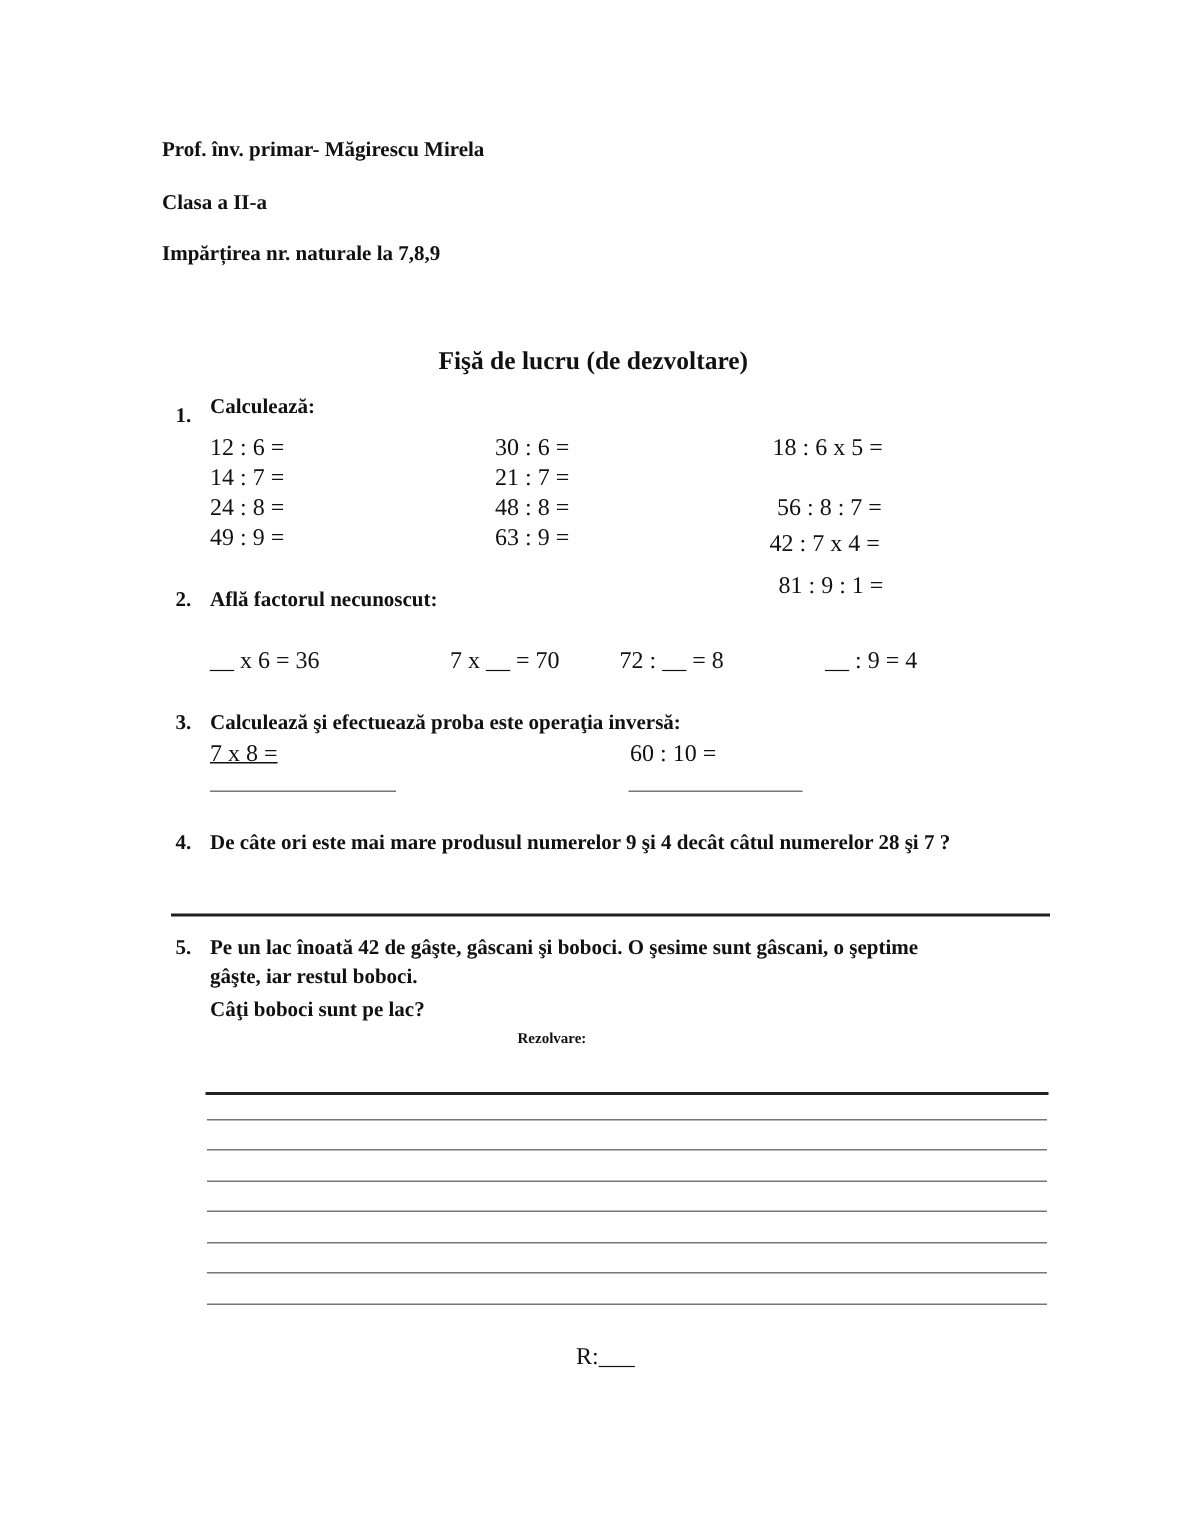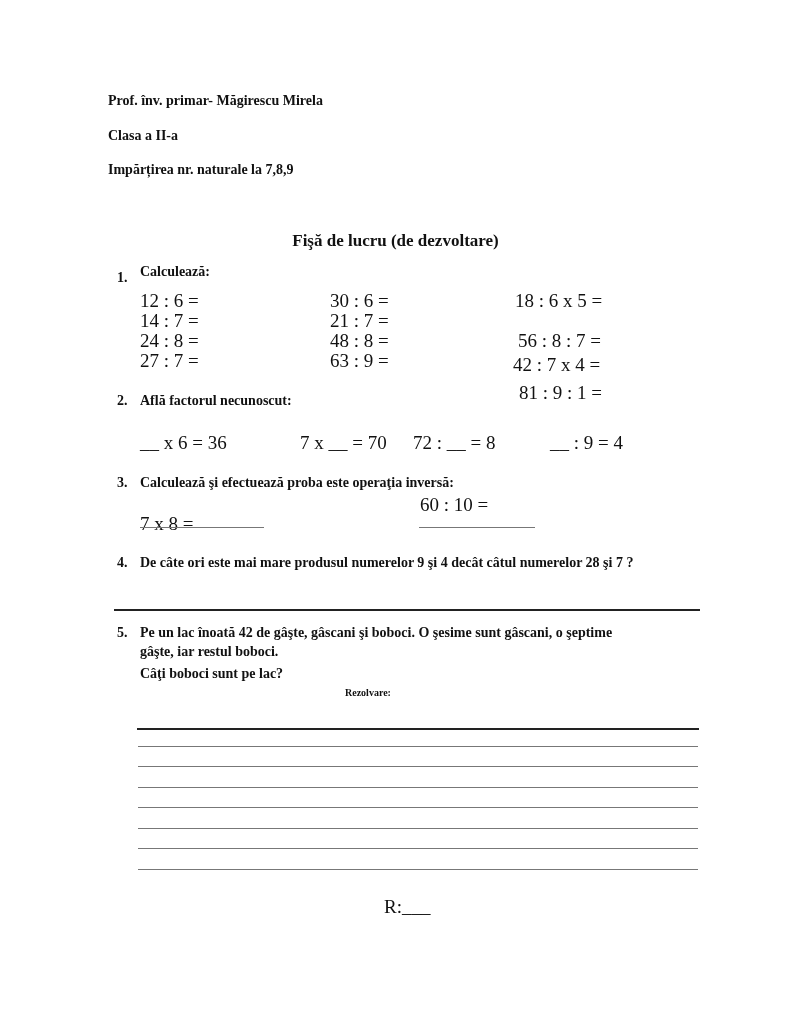--- a/index.html
+++ b/index.html
@@ -7,42 +7,42 @@
       width: 791px; height: 1024px; position: relative; overflow: hidden;
       font-family: "Liberation Serif", "DejaVu Serif", serif;
       color: #111111;
     }
     .abs { position: absolute; white-space: nowrap; }
     .b { font-weight: bold; margin-left: 15px; }
     .hdr { font-size: 14px; left: 93px; }
     .title { font-size: 17px; font-weight: bold; left: 0; width: 791px; text-align: center; }
     .num { left: 117px; font-size: 14px; font-weight: bold; }
     .qtext { left: 140px; font-size: 14px; font-weight: bold; }
-    .eq { font-size: 19px; }
+    .eq { font-size: 16px; }
     .rule { position: absolute; height: 0; }
     .rule.thick { border-top: 2px solid #222; }
     .rule.thin { border-top: 1px solid #777; }
   </style>
 </head>
 <body>
 
 <div class="abs hdr b" style="top:93px;">Prof. înv. primar- Măgirescu Mirela</div>
 <div class="abs hdr b" style="top:128px;">Clasa a II-a</div>
 <div class="abs hdr b" style="top:162px;">Impărțirea nr. naturale la 7,8,9</div>
 
 <div class="abs title" style="top:231px;">Fişă de lucru (de dezvoltare)</div>
 
 <div>
   <div class="abs num" style="top:270px;">1.</div>
   <div class="abs qtext" style="top:264px;">Calculează:</div>
 
   <div class="abs eq" style="left:140px; top:290px;">12 : 6 =</div>
   <div class="abs eq" style="left:140px; top:310px;">14 : 7 =</div>
   <div class="abs eq" style="left:140px; top:330px;">24 : 8 =</div>
-  <div class="abs eq" style="left:140px; top:350px;">27 : 7 =</div>
+  <div class="abs eq" style="left:140px; top:350px;">49 : 9 =</div>
 
   <div class="abs eq" style="left:330px; top:290px;">30 : 6 =</div>
   <div class="abs eq" style="left:330px; top:310px;">21 : 7 =</div>
   <div class="abs eq" style="left:330px; top:330px;">48 : 8 =</div>
   <div class="abs eq" style="left:330px; top:350px;">63 : 9 =</div>
 
   <div class="abs eq" style="left:515px; top:290px;">18 : 6 x 5 =</div>
   <div class="abs eq" style="left:513px; top:310px;margin-top:44px;">42 : 7 x 4 =</div>
   <div class="abs eq" style="left:518px; top:330px;">56 : 8 : 7 =</div>
   <div class="abs eq" style="left:519px; top:350px;margin-top:32px;">81 : 9 : 1 =</div>
@@ -55,21 +55,21 @@
   <div class="abs eq" style="left:140px; top:432px;">__ x 6 = 36</div>
   <div class="abs eq" style="left:300px; top:432px;">7 x __ = 70</div>
   <div class="abs eq" style="left:413px; top:432px;">72 : __ = 8</div>
   <div class="abs eq" style="left:550px; top:432px;">__ : 9 = 4</div>
 </div>
 
 <div>
   <div class="abs num" style="top:475px;">3.</div>
   <div class="abs qtext" style="top:475px;">Calculează şi efectuează proba este operaţia inversă:</div>
 
-  <div class="abs eq" style="left:140px; top:513px;">7 x 8 =</div>
+  <div class="abs eq" style="left:140px; top:494px;text-decoration:underline;">7 x 8 =</div>
   <div class="abs eq" style="left:420px; top:494px;">60 :  10 =</div>
 
   <div class="rule thin" style="left:140px; width:124px; top:527px;"></div>
   <div class="rule thin" style="left:419px; width:116px; top:527px;"></div>
 </div>
 
 <div>
   <div class="abs num" style="top:555px;">4.</div>
   <div class="abs qtext" style="top:555px;">De câte ori este mai mare produsul numerelor 9 şi 4 decât câtul numerelor 28 şi 7 ?</div>
   <div class="rule thick" style="left:114px; width:586px; top:609px;"></div>

